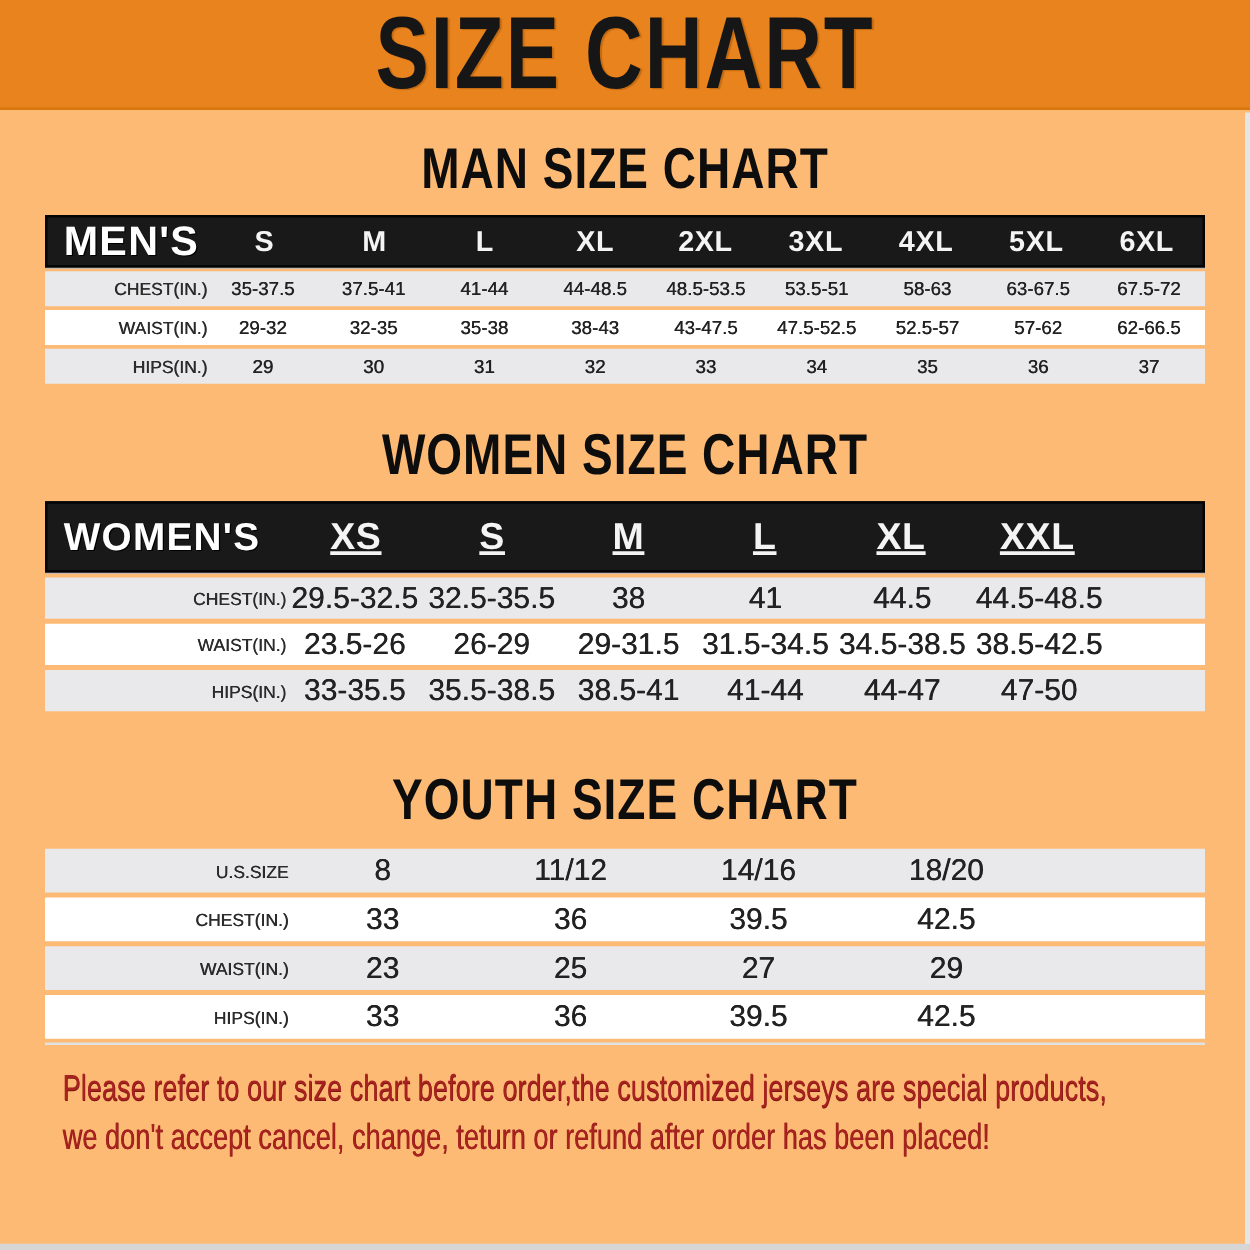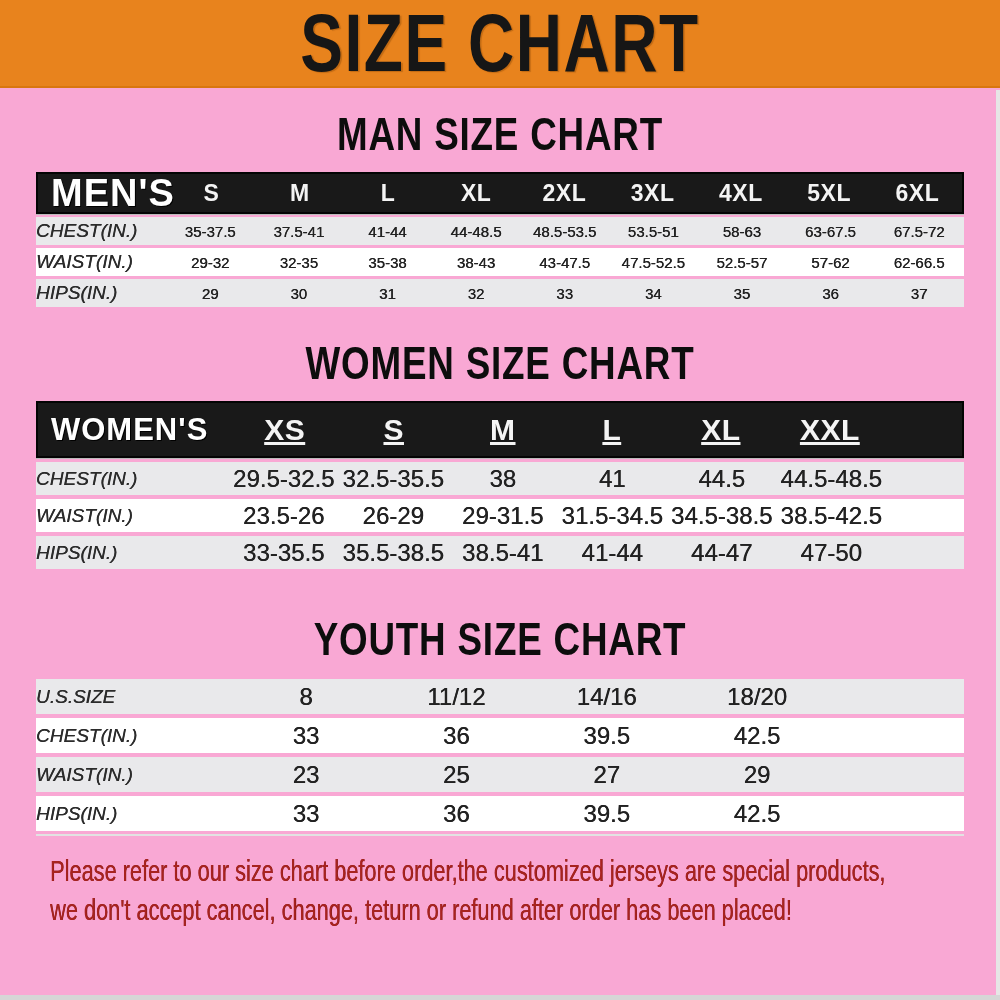--- a/index.html
+++ b/index.html
@@ -4,21 +4,21 @@
 <style>
   * { margin: 0; padding: 0; box-sizing: border-box; }
   html, body { background: #ffffff; }
   body { font-family: "Liberation Sans", sans-serif; }
 
   .page {
     position: relative;
     width: 1000px;
     height: 1000px;
     margin: 0 auto;
-    background: #f9a8d4;
+    background: #fdba74;
     overflow: hidden;
   }
 
   
   .banner {
     height: 88px;
     background: #e8831d;
     border-bottom: 2px solid #d9770f;
     display: flex;
     align-items: center;
@@ -84,37 +84,36 @@
   .t-youth .size-col  { width: 16.2%; }
 
   .group-label {
     font-weight: bold;
     text-align: left;
     padding-left: 13px;
     letter-spacing: 1px;
     color: #ffffff;
     text-shadow: 1px 1px 0 #000;
   }
-  .t-men   .group-label { font-size: 38px; }
+  .t-men   .group-label { font-size: 33px; }
   .t-women .group-label, .t-youth .group-label { font-size: 31px; }
 
   .thead .size-col {
     text-align: center;
     font-weight: bold;
     letter-spacing: 0.5px;
   }
   .t-men   .thead .size-col { font-size: 23px; }
   .t-women .thead .size-col, .t-youth .thead .size-col { font-size: 30px; text-decoration: underline; }
 
   .row-label {
-    text-align: left;
-    font-size: 19px;
+    text-align: right;
+    font-size: 14px;
     color: #2b2b2b;
     text-shadow: 0.3px 0 currentColor;
-    font-style: italic;
   }
   .value {
     text-align: center;
     color: #222222;
     text-shadow: 0.3px 0 currentColor;
   }
   .t-men   .value { font-size: 15px; }
   .t-women .value, .t-youth .value { font-size: 24px; }
 
   

